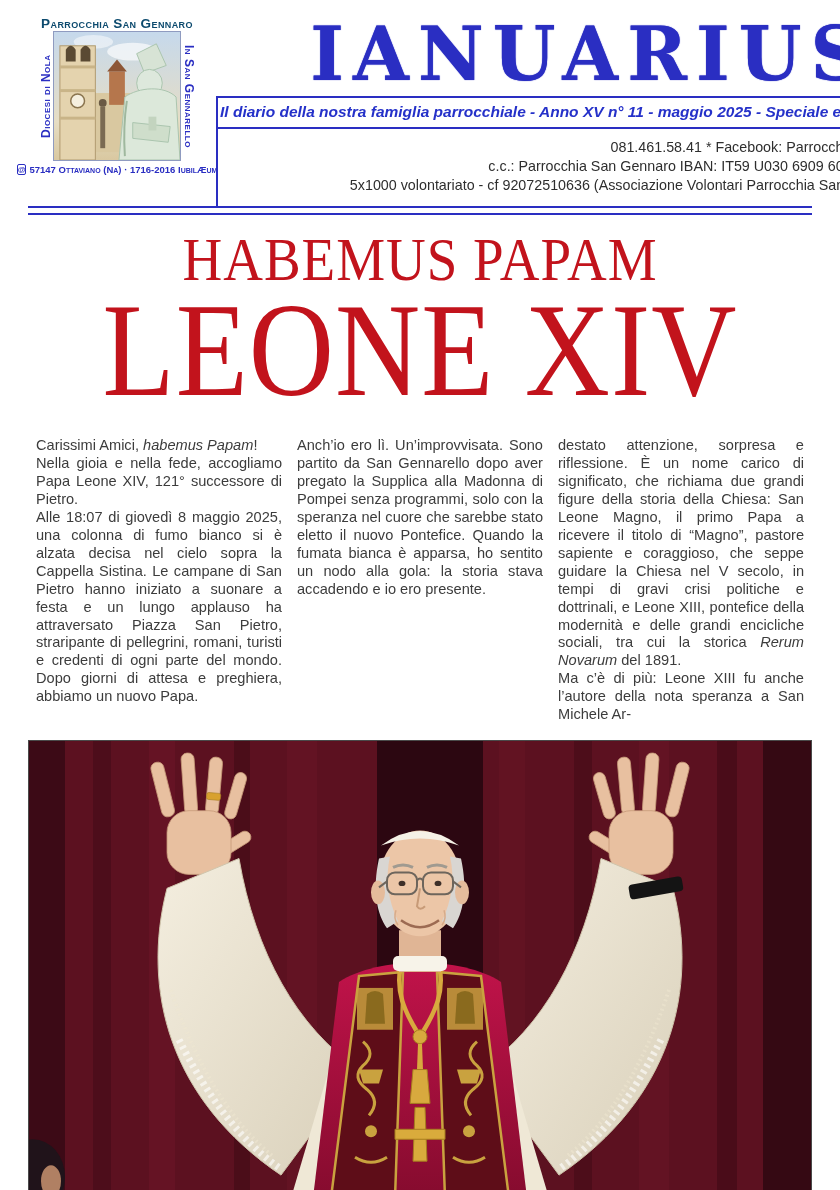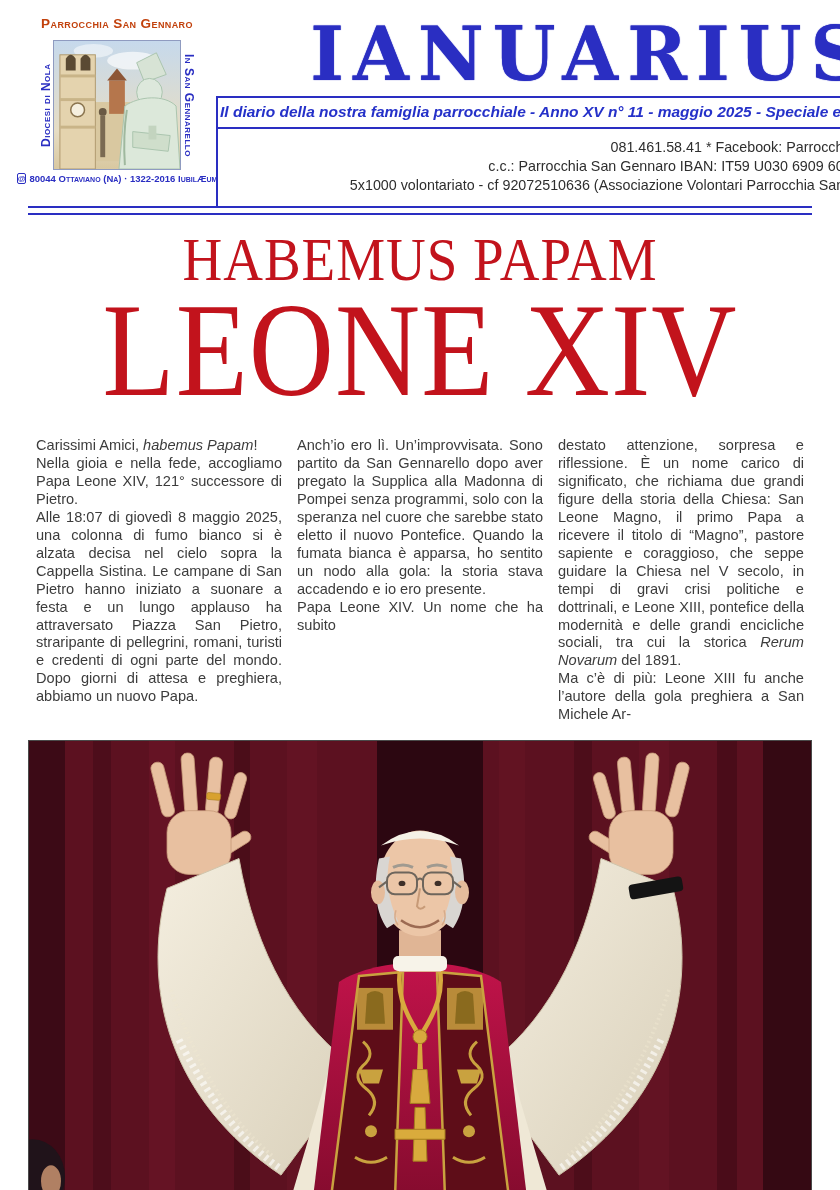--- a/index.html
+++ b/index.html
@@ -6,22 +6,22 @@
   html,body { margin:0; padding:0; }
   body {
     width:840px; height:1190px; background:#ffffff; overflow:hidden;
     font-family:"Liberation Sans", sans-serif; position:relative;
   }
 
   
   .masthead { display:flex; align-items:flex-start; padding:16px 28px 0 28px; }
   .parish-logo { width:178px; flex:none; text-align:center; }
   .logo-top {
-    font-size:13.5px; font-weight:bold; color:#c2410c; letter-spacing:.4px;
-    font-variant:small-caps; white-space:nowrap; margin-bottom:9px;
+    font-size:13.5px; font-weight:bold; color:#0c4a6e; letter-spacing:.4px;
+    font-variant:small-caps; white-space:nowrap; margin-bottom:0;
   }
   .logo-mid { display:flex; justify-content:center; align-items:stretch; }
   .logo-side {
     width:15px; display:flex; align-items:center; justify-content:center;
     font-size:12px; font-weight:bold; color:#2a2ec2; font-variant:small-caps;
     letter-spacing:.5px;
   }
   .v-up   { writing-mode:vertical-rl; transform:rotate(180deg); }
   .v-down { writing-mode:vertical-rl; }
   .logo-img { width:128px; height:130px; border:1px solid #8f9bc0; background:#cddcec; }
@@ -116,21 +116,21 @@
         <ellipse cx="97" cy="52" rx="13" ry="14" fill="#dde8dc" stroke="#aac4ae" stroke-width="1"></ellipse>
         <path d="M 72 66 C 86 56 112 54 124 66 L 128 130 L 66 130 Z" fill="#dce8da" stroke="#aac4ae" stroke-width="1"></path>
         <path d="M 80 92 L 118 96 L 116 112 L 80 108 Z" fill="#cfdecb" stroke="#aac4ae" stroke-width="1"></path>
         <rect x="96" y="86" width="8" height="14" fill="#c3d4bf"></rect>
         <path d="M 74 70 Q 70 96 72 126" stroke="#9fb89e" stroke-width="2" fill="none"></path>
       </svg>
       <div class="logo-side v-down">In San Gennarello</div>
     </div>
     <div class="logo-bottom">
       <span class="spiral-icon">@</span>
-      <span>80044 Ottaviano (Na) · 1322-2016 IubilÆum</span>
+      <span>57147 Ottaviano (Na) · 1716-2016 IubilÆum</span>
     </div>
   </div>
 
   <div class="mast-right">
     <div class="newsletter-title">IANUARIUS</div>
     <div class="mast-box">
       <div class="subtitle">Il diario della nostra famiglia parrocchiale - Anno XV n° 11 - maggio 2025 - Speciale elezione del Papa</div>
       <div class="contact">
         <div>081.461.58.41 * Facebook: Parrocchia San Gennarello</div>
         <div>c.c.: Parrocchia San Gennaro IBAN: IT59 U030 6909 6061 0000 0011 001</div>
@@ -146,25 +146,24 @@
 <div class="headline">LEONE XIV</div>
 
 <div class="columns">
   <div class="col">
       <p><span>Carissimi Amici, </span><em>habemus Papam</em><span>!</span></p>
       <p><span>Nella gioia e nella fede, accogliamo Papa Leone XIV, 121° successore di Pietro.</span></p>
       <p><span>Alle 18:07 di giovedì 8 maggio 2025, una colonna di fumo bianco si è alzata decisa nel cielo sopra la Cappella Sistina. Le campane di San Pietro hanno iniziato a suonare a festa e un lungo applauso ha attraversato Piazza San Pietro, straripante di pellegrini, romani, turisti e credenti di ogni parte del mondo. Dopo giorni di attesa e preghiera, abbiamo un nuovo Papa.</span></p>
     </div>
   <div class="col">
       <p><span>Anch’io ero lì. Un’improvvisata. Sono partito da San Gennarello dopo aver pregato la Supplica alla Madonna di Pompei senza programmi, solo con la speranza nel cuore che sarebbe stato eletto il nuovo Pontefice. Quando la fumata bianca è apparsa, ho sentito un nodo alla gola: la storia stava accadendo e io ero presente.</span></p>
-      <p><span>Papa Leone XIV. Un nome che ha subito</span></p>
     </div>
   <div class="col">
       <p><span>destato attenzione, sorpresa e riflessione. È un nome carico di significato, che richiama due grandi figure della storia della Chiesa: San Leone Magno, il primo Papa a ricevere il titolo di “Magno”, pastore sapiente e coraggioso, che seppe guidare la Chiesa nel V secolo, in tempi di gravi crisi politiche e dottrinali, e Leone XIII, pontefice della modernità e delle grandi encicliche sociali, tra cui la storica </span><em>Rerum Novarum</em><span> del 1891.</span></p>
-      <p><span>Ma c’è di più: Leone XIII fu anche l’autore della gola preghiera a San Michele Ar-</span></p>
+      <p><span>Ma c’è di più: Leone XIII fu anche l’autore della nota speranza a San Michele Ar-</span></p>
     </div>
 </div>
 
 <div class="photo-frame">
   <svg viewBox="0 0 782 459" preserveAspectRatio="none">
     <defs>
       <linearGradient id="crimson" x1="0" y1="0" x2="0" y2="1">
         <stop offset="0" stop-color="#c1134a"></stop>
           <stop offset="1" stop-color="#850b2e"></stop>
       </linearGradient>

